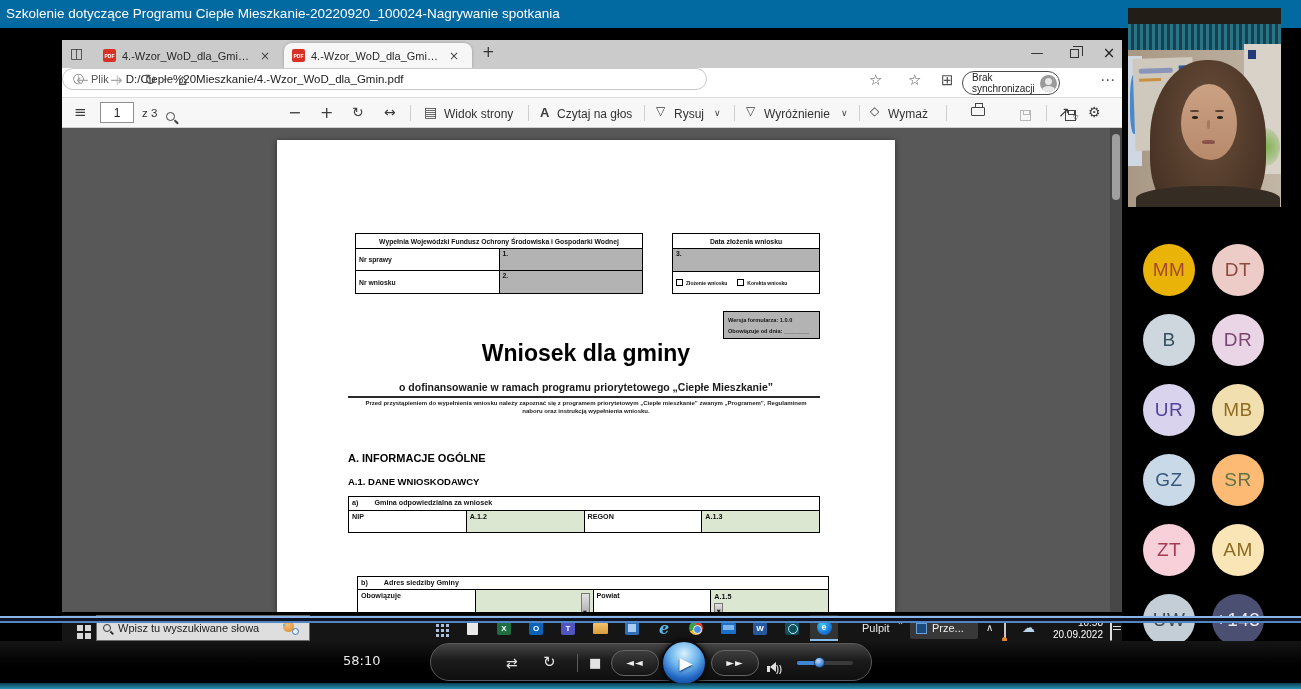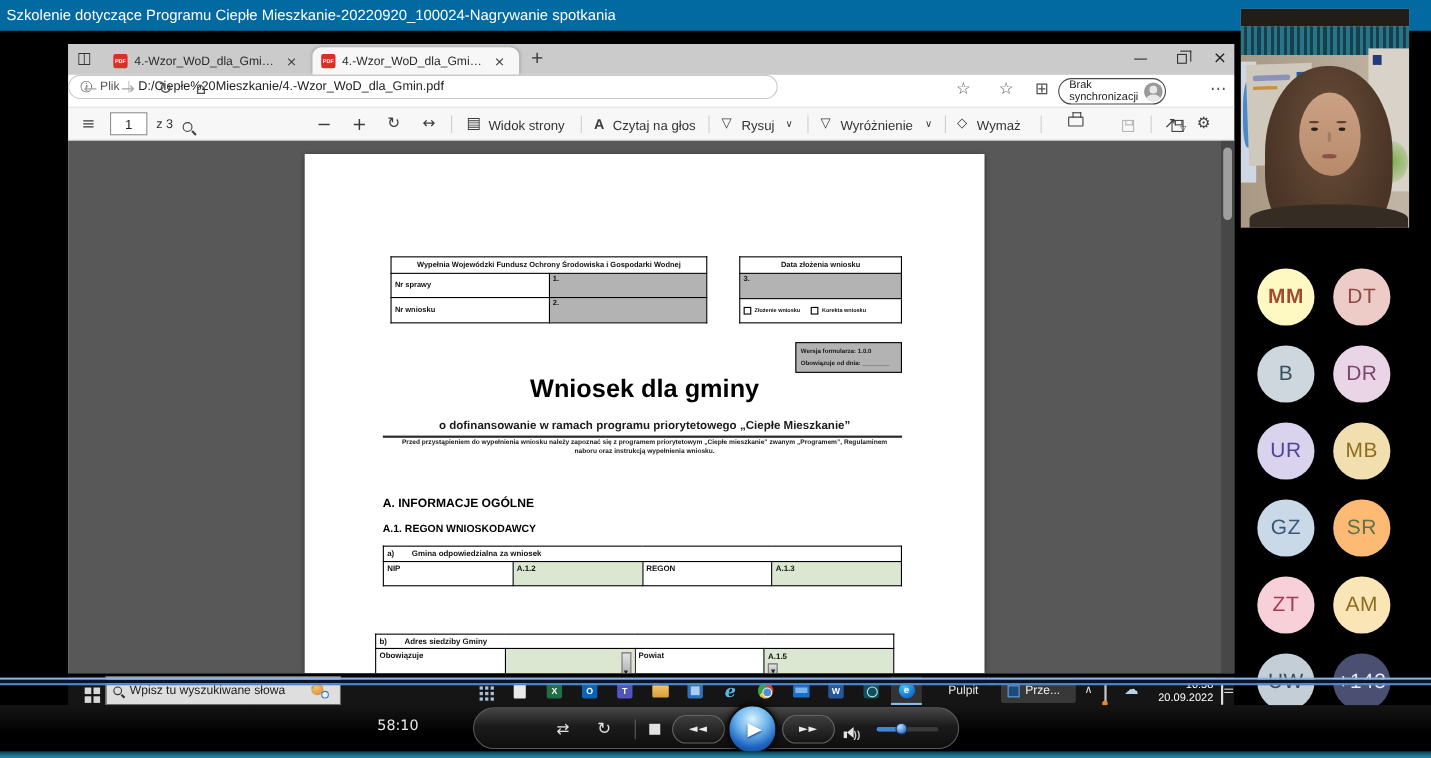--- a/index.html
+++ b/index.html
@@ -305,40 +305,40 @@
 
         <div class="abs" id="doctitle">Wniosek dla gminy</div>
         <div class="abs" id="subtitle">o dofinansowanie w ramach programu priorytetowego „Ciepłe Mieszkanie”</div>
         <div class="abs" id="subline"></div>
         <div class="abs" id="note">
           <div>Przed przystąpieniem do wypełnienia wniosku należy zapoznać się z programem priorytetowym „Ciepłe mieszkanie” zwanym „Programem”, Regulaminem</div>
           <div>naboru oraz instrukcją wypełnienia wniosku.</div>
         </div>
 
         <div class="abs sechead" style="left:71px;top:312px;font-size:11px">A. INFORMACJE OGÓLNE</div>
-        <div class="abs sechead" style="left:71px;top:336px;font-size:9.5px">A.1. REGON WNIOSKODAWCY</div>
+        <div class="abs sechead" style="left:71px;top:336px;font-size:9.5px">A.1. DANE WNIOSKODAWCY</div>
 
         <table class="dtable f72" style="left:71px;top:356px;width:472px">
           <tbody>
               <tr>
                 <td colspan="4" style="height:14px">
             <span>a)</span>
             <span style="margin-left:14px">Gmina odpowiedzialna za wniosek</span>
           </td>
               </tr>
           <tr style="height:22px">
             <td>NIP</td>
             <td class="green" style="width:152px">A.1.2</td>
             <td style="width:81px">REGON</td>
             <td class="green" style="width:152px">A.1.3</td>
           </tr>
         </tbody>
           </table>
 
-        <table class="dtable f72" style="left:64px;top:436px;width:472px">
+        <table class="dtable f72" style="left:80px;top:436px;width:472px">
           <tbody>
               <tr>
                 <td colspan="4" style="height:13px">
             <span>b)</span>
             <span style="margin-left:14px">Adres siedziby Gminy</span>
           </td>
               </tr>
           <tr style="height:36px">
             <td style="width:87px">Obowiązuje</td>
             <td class="green relcell" style="width:150px">
@@ -451,21 +451,21 @@
     <span class="abs brow" style="left:9px;top:26px"></span>
     <span class="abs brow" style="left:34px;top:26px"></span>
     <span class="abs eye" style="left:11px;top:32px"></span>
     <span class="abs eye" style="left:36px;top:32px"></span>
     <span class="abs" id="nose"></span>
     <span class="abs" id="lips"></span>
   </div>
   <div class="abs" id="shoulders"></div>
 </div>
 
-<div class="abs avatar" style="left: 1143px; top: 244px; background: #fef9c3; color: rgb(163, 74, 46); font-weight: bold;">MM</div>
+<div class="abs avatar" style="left: 1143px; top: 244px; background: #eab308; color: rgb(163, 74, 46);">MM</div>
 <div class="abs avatar" style="left: 1212px; top: 244px; background: rgb(237, 204, 199); color: rgb(142, 74, 62);">DT</div>
 <div class="abs avatar" style="left: 1143px; top: 314px; background: rgb(205, 215, 221); color: rgb(53, 80, 95);">B</div>
 <div class="abs avatar" style="left: 1212px; top: 314px; background: rgb(233, 213, 229); color: rgb(124, 70, 114);">DR</div>
 <div class="abs avatar" style="left: 1143px; top: 384px; background: rgb(217, 211, 237); color: rgb(80, 68, 155);">UR</div>
 <div class="abs avatar" style="left: 1212px; top: 384px; background: rgb(242, 223, 176); color: rgb(143, 109, 29);">MB</div>
 <div class="abs avatar" style="left: 1143px; top: 454px; background: rgb(201, 217, 231); color: rgb(57, 88, 122);">GZ</div>
 <div class="abs avatar" style="left: 1212px; top: 454px; background: #fdba74; color: rgb(95, 115, 73);">SR</div>
 <div class="abs avatar" style="left: 1143px; top: 524px; background: rgb(247, 208, 217); color: rgb(166, 59, 81);">ZT</div>
 <div class="abs avatar" style="left: 1212px; top: 524px; background: rgb(249, 229, 181); color: rgb(141, 108, 31);">AM</div>
 <div class="abs avatar" style="left: 1143px; top: 594px; background: rgb(195, 206, 215); color: rgb(59, 74, 85);">UW</div>

